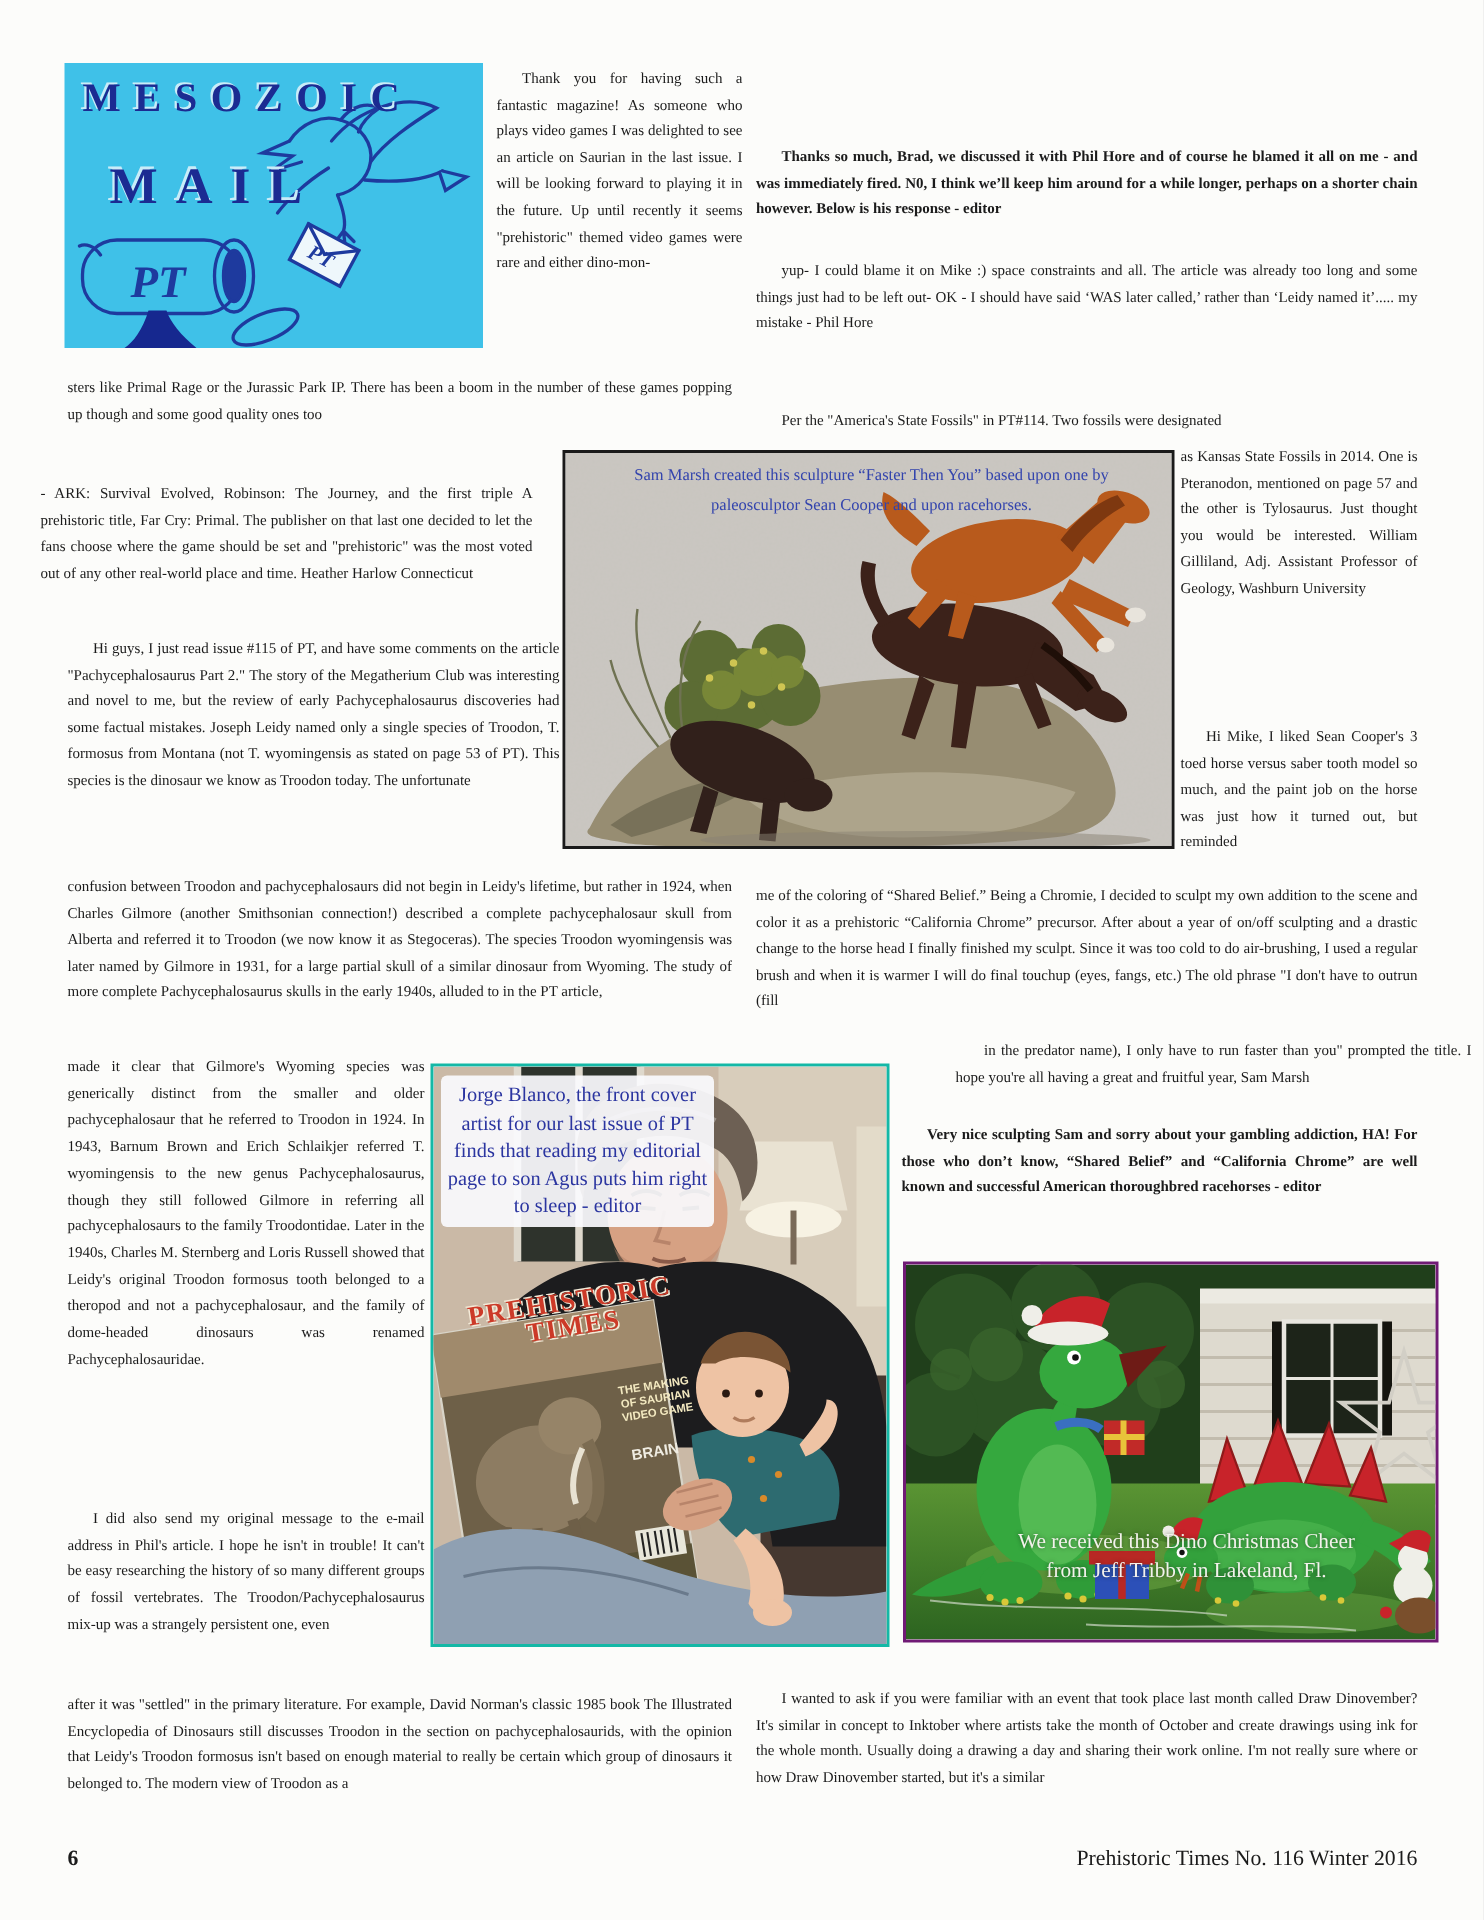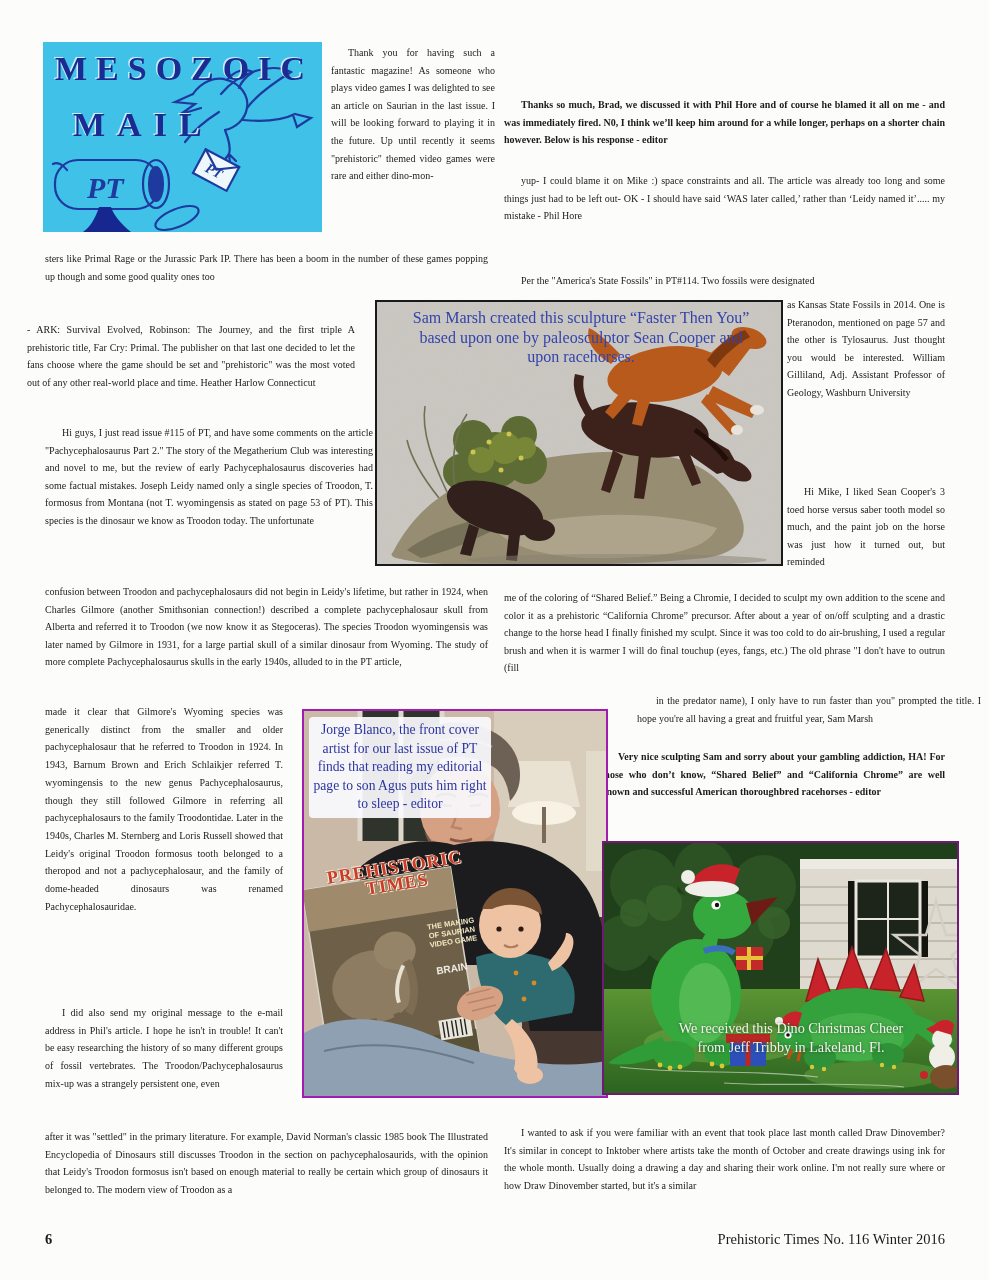--- a/index.html
+++ b/index.html
@@ -4,38 +4,38 @@
 <style>
   html,body{margin:0;padding:0;background:#e8e8e6;}
   .page{position:relative;width:989px;height:1280px;background:#fcfcfa;margin:0 auto;overflow:hidden;
         font-family:"Liberation Serif","DejaVu Serif",serif;color:#1b1b1b;}
   .para{position:absolute;font-size:10px;line-height:17.6px;text-align:justify;}
   .indent{text-indent:17px;}
   .bold{font-weight:bold;}
   .photo{position:absolute;overflow:hidden;box-sizing:border-box;}
   .photo svg{position:absolute;left:0;top:0;}
   .logo{position:absolute;left:43px;top:42px;width:279px;height:190px;background:#3fc1e8;overflow:hidden;}
-  .logo-t1{position:absolute;left:12px;top:8px;font-weight:bold;font-size:34px;letter-spacing:9px;
+  .logo-t1{position:absolute;left:12px;top:8px;font-weight:bold;font-size:27px;letter-spacing:9px;
            color:#1b2b92;text-shadow:-1.5px -1.5px 0 #c9ecf8;}
   .logo-t2{position:absolute;left:30px;top:64px;font-weight:bold;font-size:34px;letter-spacing:12px;
            color:#1b2b92;text-shadow:-1.5px -1.5px 0 #c9ecf8;}
   .jorge-cap{position:absolute;left:5px;top:6px;width:178px;background:rgba(250,250,253,0.93);
              border-radius:4px;padding:4px 2px;color:#2b35a0;text-align:center;font-size:13.6px;line-height:18.5px;}
   .mast{position:absolute;left:16px;top:148px;width:152px;transform:rotate(-9deg);
         font-weight:bold;font-size:18px;line-height:17px;letter-spacing:1px;color:#cc3a28;
         text-shadow:1px 1px 0 #f3ead8, -1px -1px 0 #f3ead8;text-align:center;}
   .magtxt{position:absolute;left:122px;top:208px;width:52px;transform:rotate(-9deg);
           font-family:"Liberation Sans",sans-serif;font-weight:bold;font-size:7.5px;line-height:9px;
           color:#f3e9c0;text-align:center;}
   .magtxt2{position:absolute;left:122px;top:252px;width:52px;transform:rotate(-9deg);
           font-family:"Liberation Sans",sans-serif;font-weight:bold;font-size:10px;color:#efece2;text-align:center;}
   .dino-cap{position:absolute;left:62px;top:176px;width:250px;color:#f3f2ec;text-align:center;
             font-size:14.2px;line-height:18.8px;text-shadow:0 0 3px rgba(20,40,20,.6);}
   .horse-cap{position:absolute;left:30px;top:6px;width:348px;color:#3344ad;text-align:center;
-             font-size:16px;line-height:19.5px;}
+             font-size:11px;line-height:19.5px;}
   .footer{position:absolute;left:45px;top:1231px;width:900px;display:flex;justify-content:space-between;
           font-size:14.5px;}
   .pgnum{font-weight:bold;}
 </style>
 </head>
 <body>
 
 <div class="page">
 
   <div class="logo">
@@ -157,21 +157,21 @@
         <path d="M234,62 C218,52 208,40 212,26 C221,30 233,42 243,52 Z"></path>
       </g>
       <path d="M330,58 C342,42 356,32 368,28 l5,7 C360,42 346,54 338,66 Z" fill="#7e3810"></path>
       <ellipse cx="380" cy="108" rx="7" ry="5" fill="#e8e4dc"></ellipse>
       <ellipse cx="360" cy="128" rx="6" ry="5" fill="#e8e4dc"></ellipse>
       <ellipse cx="240" cy="258" rx="150" ry="6" fill="#8a8274" opacity="0.5"></ellipse>
     </svg>
     <div class="horse-cap">Sam Marsh created this sculpture “Faster Then You” based upon one by paleosculptor Sean Cooper and upon racehorses.</div>
   </div>
 
-  <div class="photo" style="left:302px;top:709px;width:306px;height:389px;border:2px solid #a21caf;">
+  <div class="photo" style="left:287px;top:709px;width:306px;height:389px;border:2px solid #14b8a6;">
     <svg width="302" height="385" viewBox="0 0 302 385">
       <rect width="302" height="385" fill="#cab9a6"></rect>
       <rect x="190" y="0" width="112" height="240" fill="#d8cdbb"></rect>
 
       <rect x="56" y="0" width="82" height="130" fill="#2e332c"></rect>
       <g stroke="#ded8cc" stroke-width="5">
           <line x1="56" y1="0" x2="56" y2="130"></line>
           <line x1="138" y1="0" x2="138" y2="130"></line>
           <line x1="97" y1="0" x2="97" y2="130"></line>
         </g>

